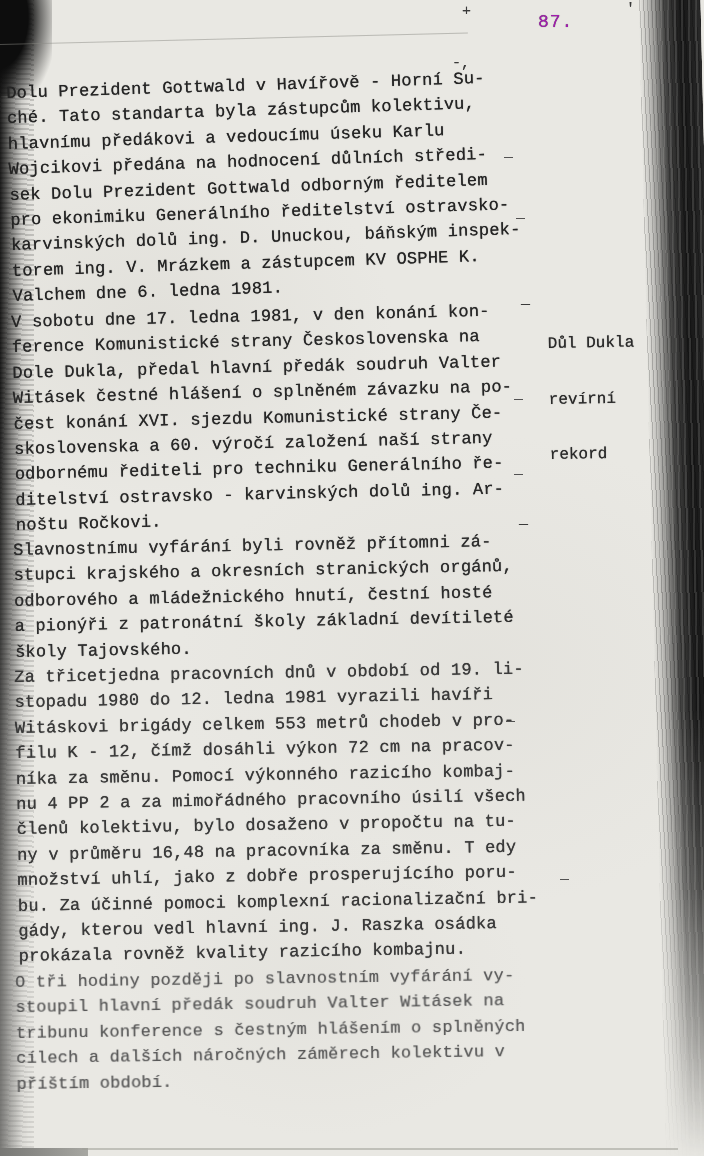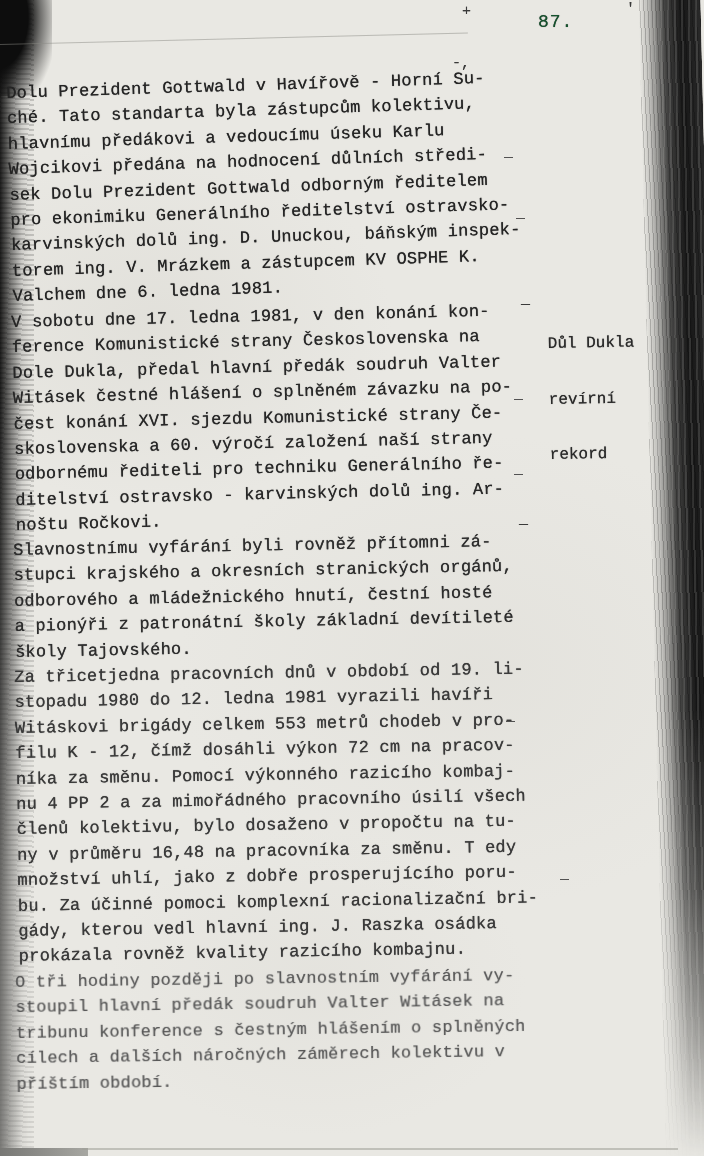--- a/index.html
+++ b/index.html
@@ -51,21 +51,21 @@
   .bottom-strip{
     position:absolute;left:0;bottom:0;width:88px;height:8px;
     background:linear-gradient(90deg,#777774,#a7a7a2);
   }
   .bottom-crease{
     position:absolute;left:82px;right:26px;bottom:6px;height:2px;
     background:rgba(158,158,152,.55);
   }
   .page-number{
     position:absolute;left:538px;top:12px;
-    font-size:18px;color:#14532d;letter-spacing:1px;
+    font-size:18px;color:#a21caf;letter-spacing:1px;
     text-shadow:0 0 .7px rgba(25,25,25,.8);
   }
   .margin-note{
     position:absolute;left:547px;top:298px;width:120px;
     font-size:16px;line-height:18.5px;color:#2a2a2a;
     text-shadow:0 0 .7px rgba(25,25,25,.8);
     transform:rotate(-1deg);transform-origin:0 0;
     white-space:pre;
   }
   .text-column{

